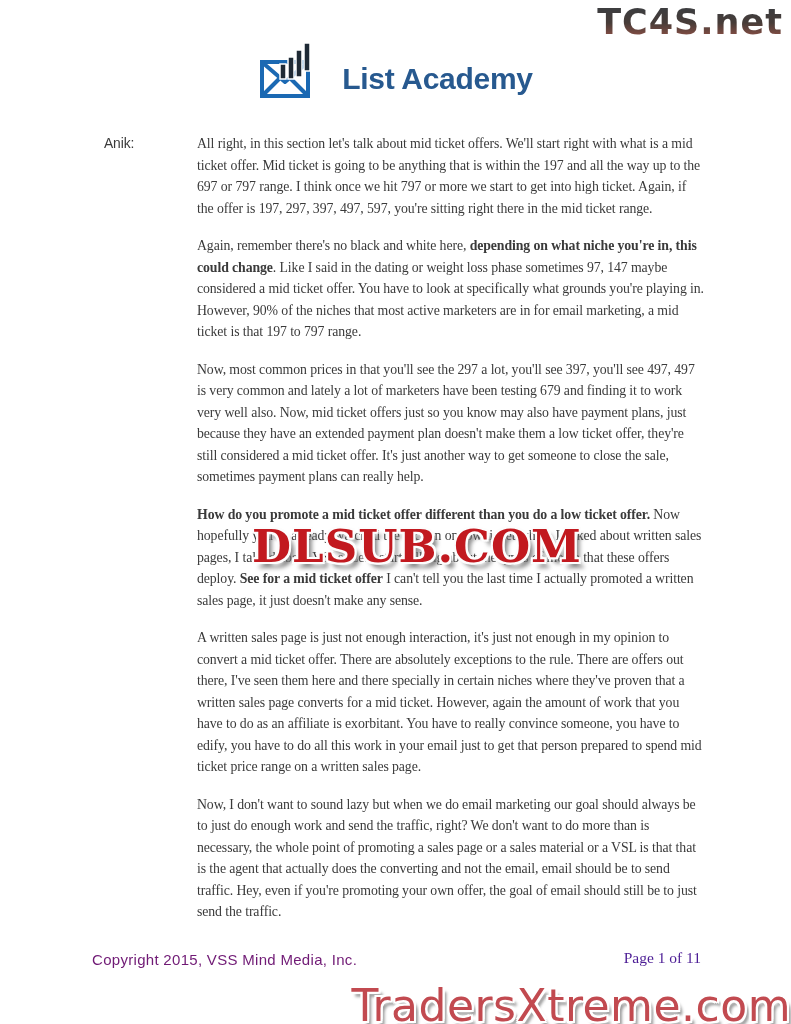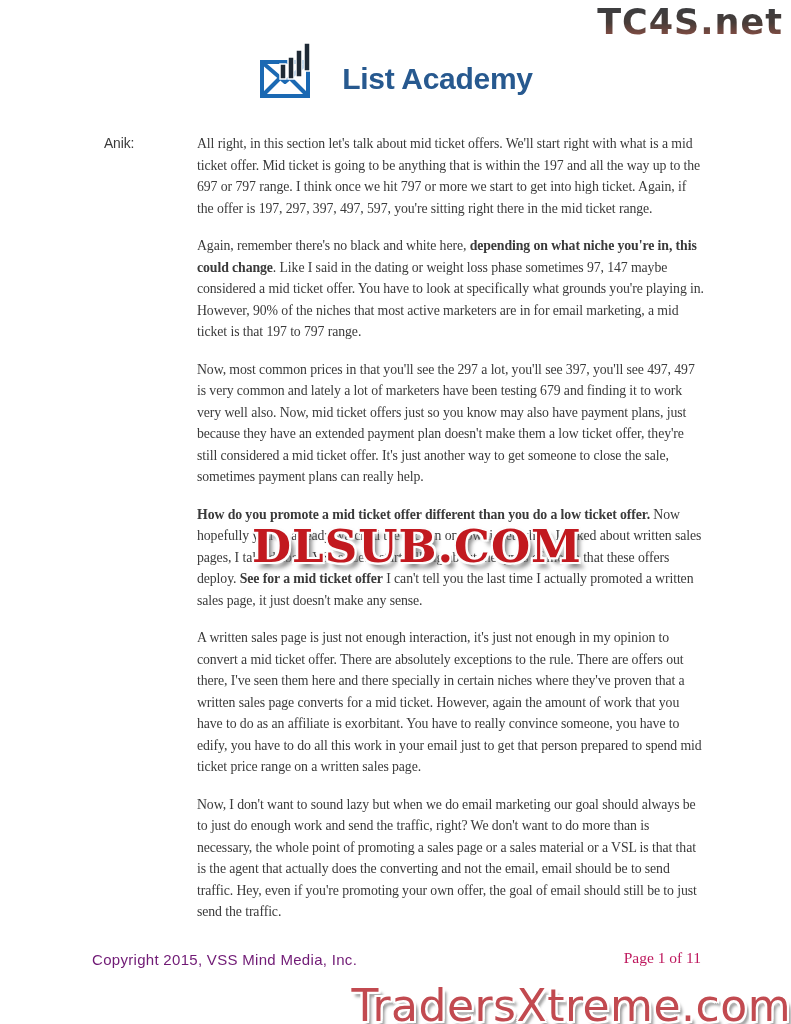--- a/index.html
+++ b/index.html
@@ -98,21 +98,21 @@
     font-size: 15px;
     letter-spacing: 0.3px;
     color: #701a75;
   }
   .pagenum {
     position: absolute;
     top: 949px;
     right: 90px;
     font-family: "Liberation Serif", serif;
     font-size: 15.5px;
-    color: #be185d;
+    color: #4c1d95;
   }
 
   
   .tradersx {
     position: absolute;
     top: 980px;
     right: 0;
     font-family: "DejaVu Sans", sans-serif;
     font-weight: normal;
     font-size: 44px;

